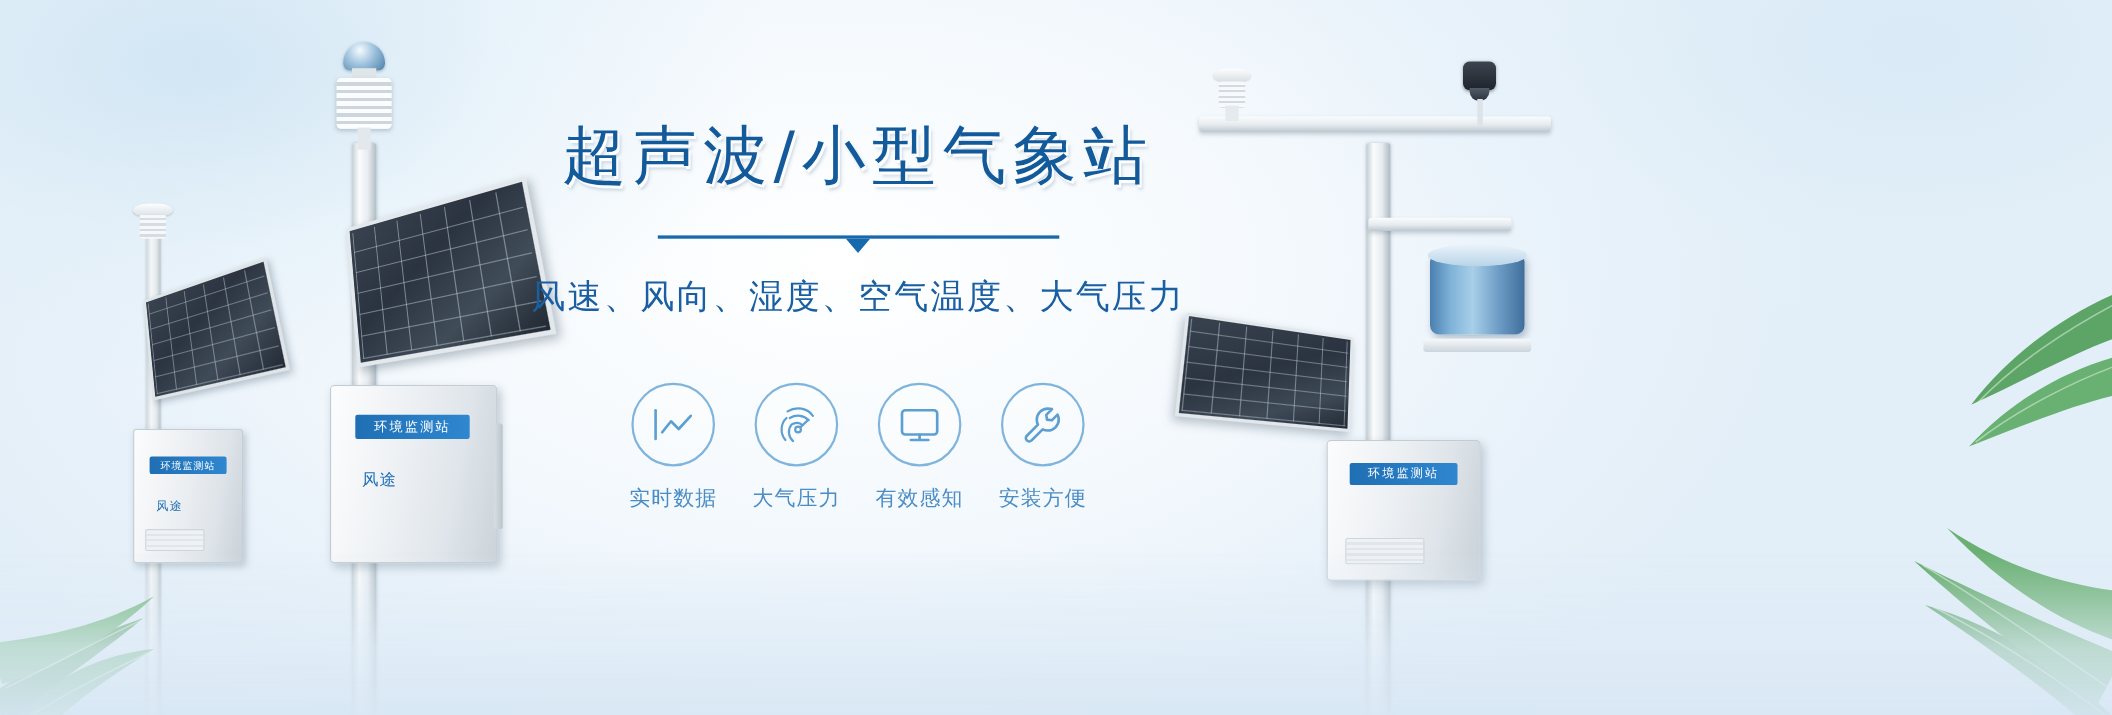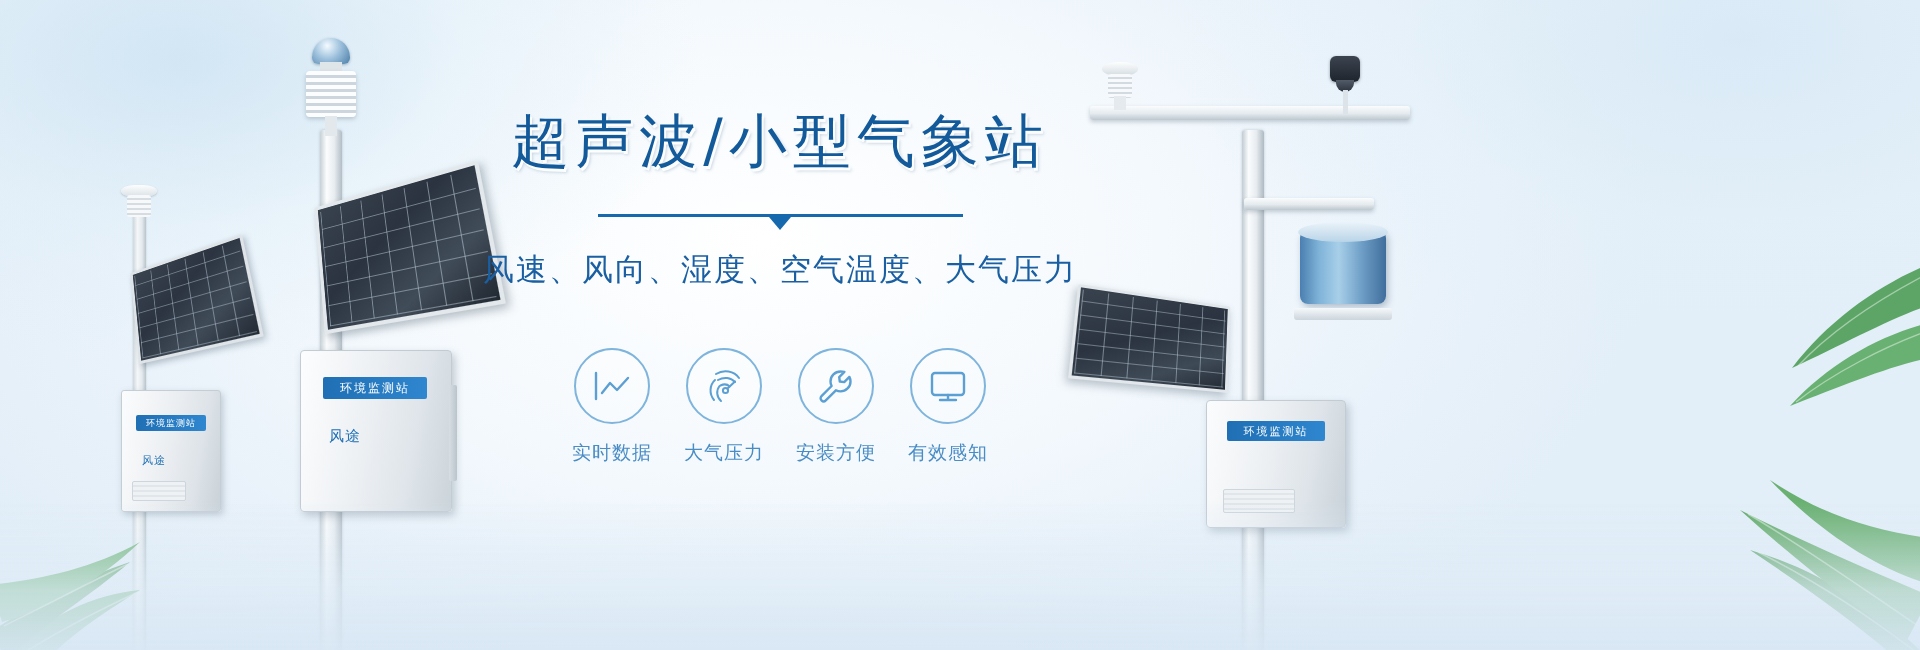--- a/index.html
+++ b/index.html
@@ -339,34 +339,34 @@
             <circle cx="21.5" cy="23.5" r="2.6" stroke-width="2"></circle>
             <path d="M23.5 21.5 L31 14.5" stroke-width="2"></path>
           </g>
         </svg>
       </div>
       <div class="flabel">大气压力</div>
     </div>
 
     <div class="feat">
       <div class="circle">
+        <svg width="40" height="34" viewBox="0 0 40 34">
+          <rect x="4" y="4" width="32" height="22" rx="3" stroke="#5c9fd2" stroke-width="2.4" fill="none"></rect>
+          <path d="M20 26 L20 31 M12 31 L28 31" stroke="#5c9fd2" stroke-width="2.4" stroke-linecap="round" fill="none"></path>
+        </svg>
+      </div>
+      <div class="flabel">有效感知</div>
+    </div>
+
+    <div class="feat">
+      <div class="circle">
         <svg width="40" height="38" viewBox="0 0 40 38">
           <g stroke="#5c9fd2" fill="none" stroke-width="2.4" stroke-linecap="round" stroke-linejoin="round">
             <path d="M24.5 4.5 C19 4.5 14.5 9 14.5 14.5 C14.5 16.1 14.9 17.6 15.6 19 L5.5 29.1 C4.3 30.3 4.3 32.2 5.5 33.4 C6.7 34.6 8.6 34.6 9.8 33.4 L19.9 23.3 C21.3 24 22.8 24.4 24.5 24.4 C30 24.4 34.5 19.9 34.5 14.4 C34.5 12.8 34.1 11.3 33.4 9.9 L28.2 15.1 L23.8 14.5 L23.2 10.1 L28.4 4.9 C27.2 4.6 25.9 4.5 24.5 4.5 Z"></path>
           </g>
         </svg>
       </div>
       <div class="flabel">安装方便</div>
     </div>
 
-    <div class="feat">
-      <div class="circle">
-        <svg width="40" height="34" viewBox="0 0 40 34">
-          <rect x="4" y="4" width="32" height="22" rx="3" stroke="#5c9fd2" stroke-width="2.4" fill="none"></rect>
-          <path d="M20 26 L20 31 M12 31 L28 31" stroke="#5c9fd2" stroke-width="2.4" stroke-linecap="round" fill="none"></path>
-        </svg>
-      </div>
-      <div class="flabel">有效感知</div>
-    </div>
-
   </div>
 
 </div>
 
 </body></html>

